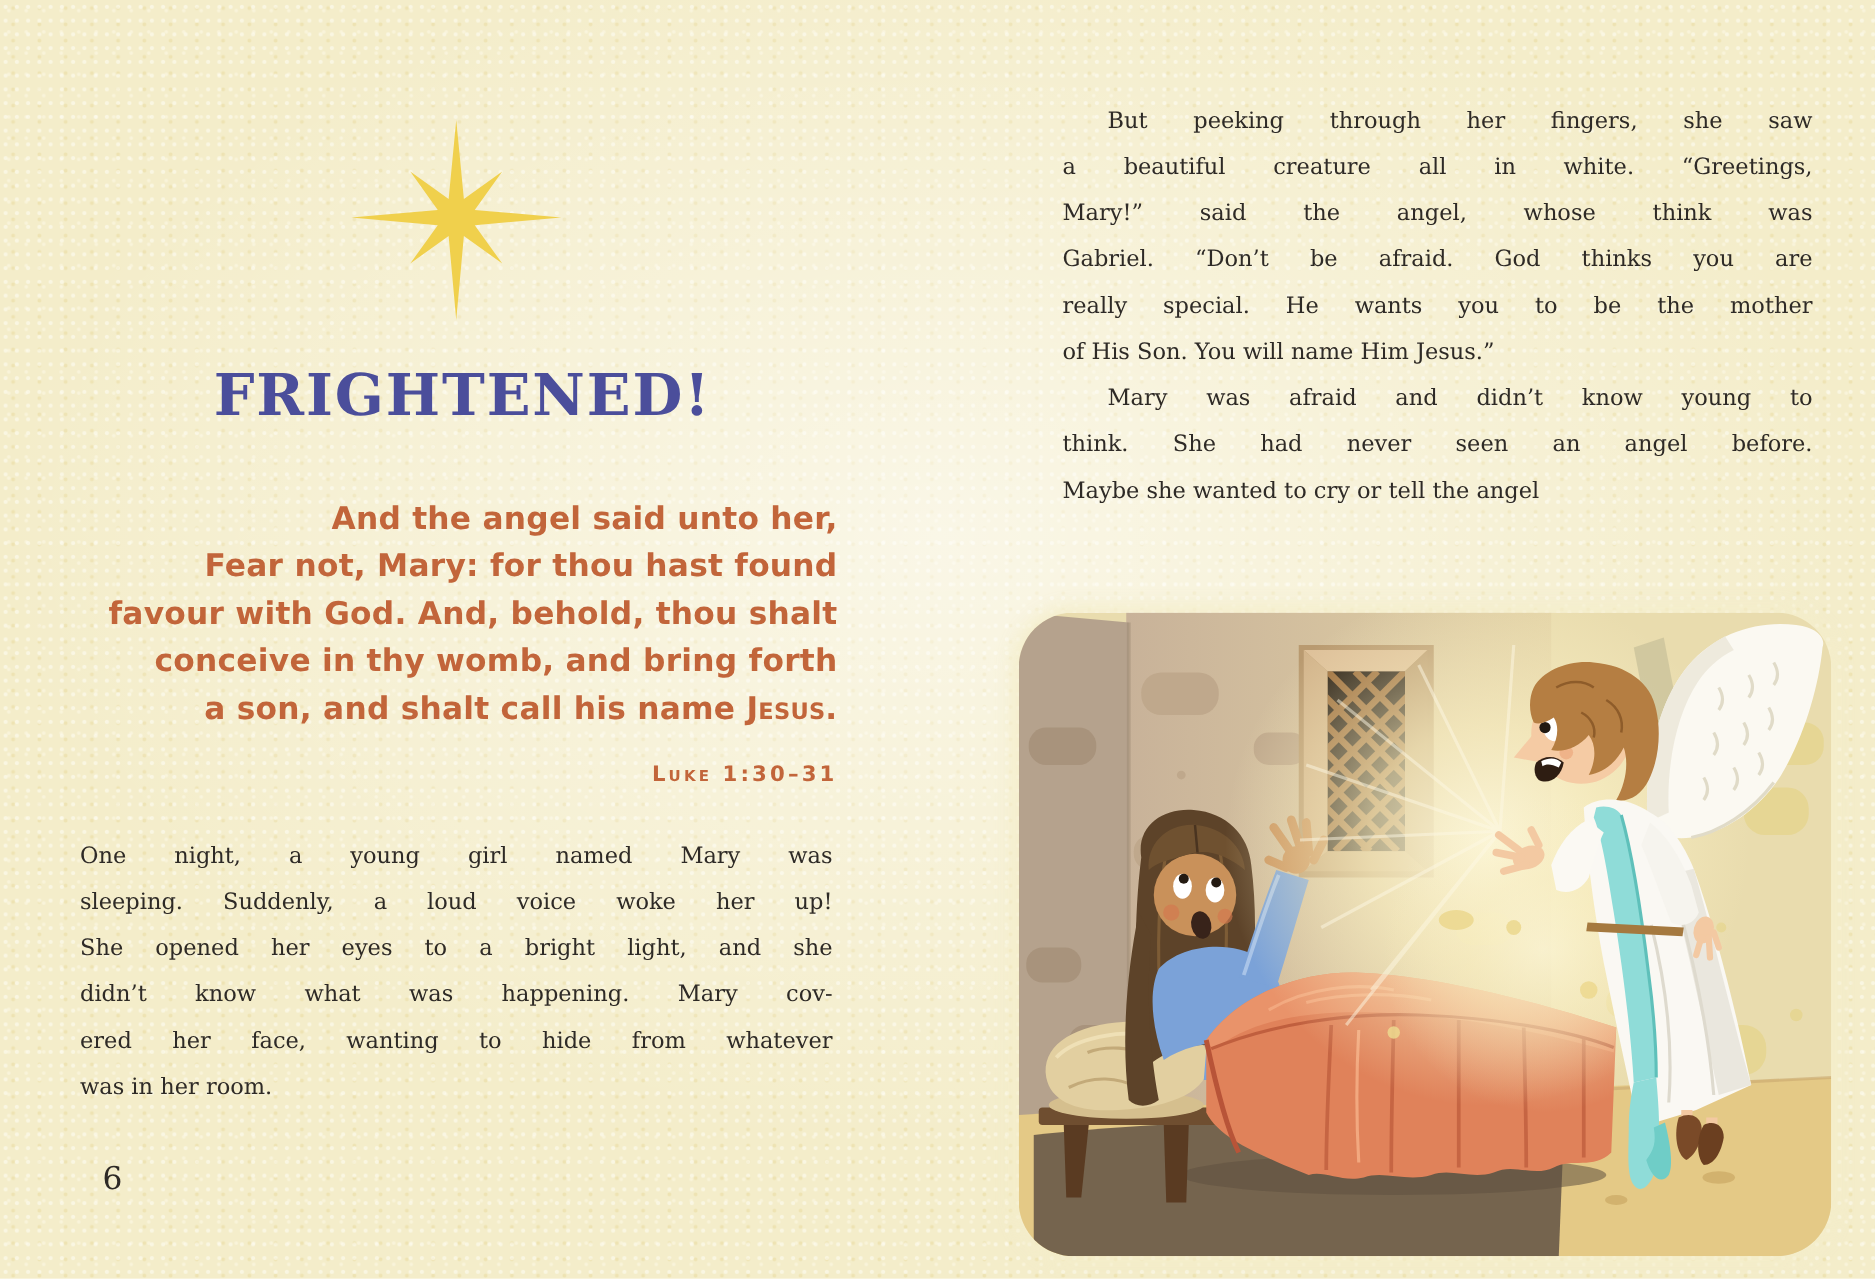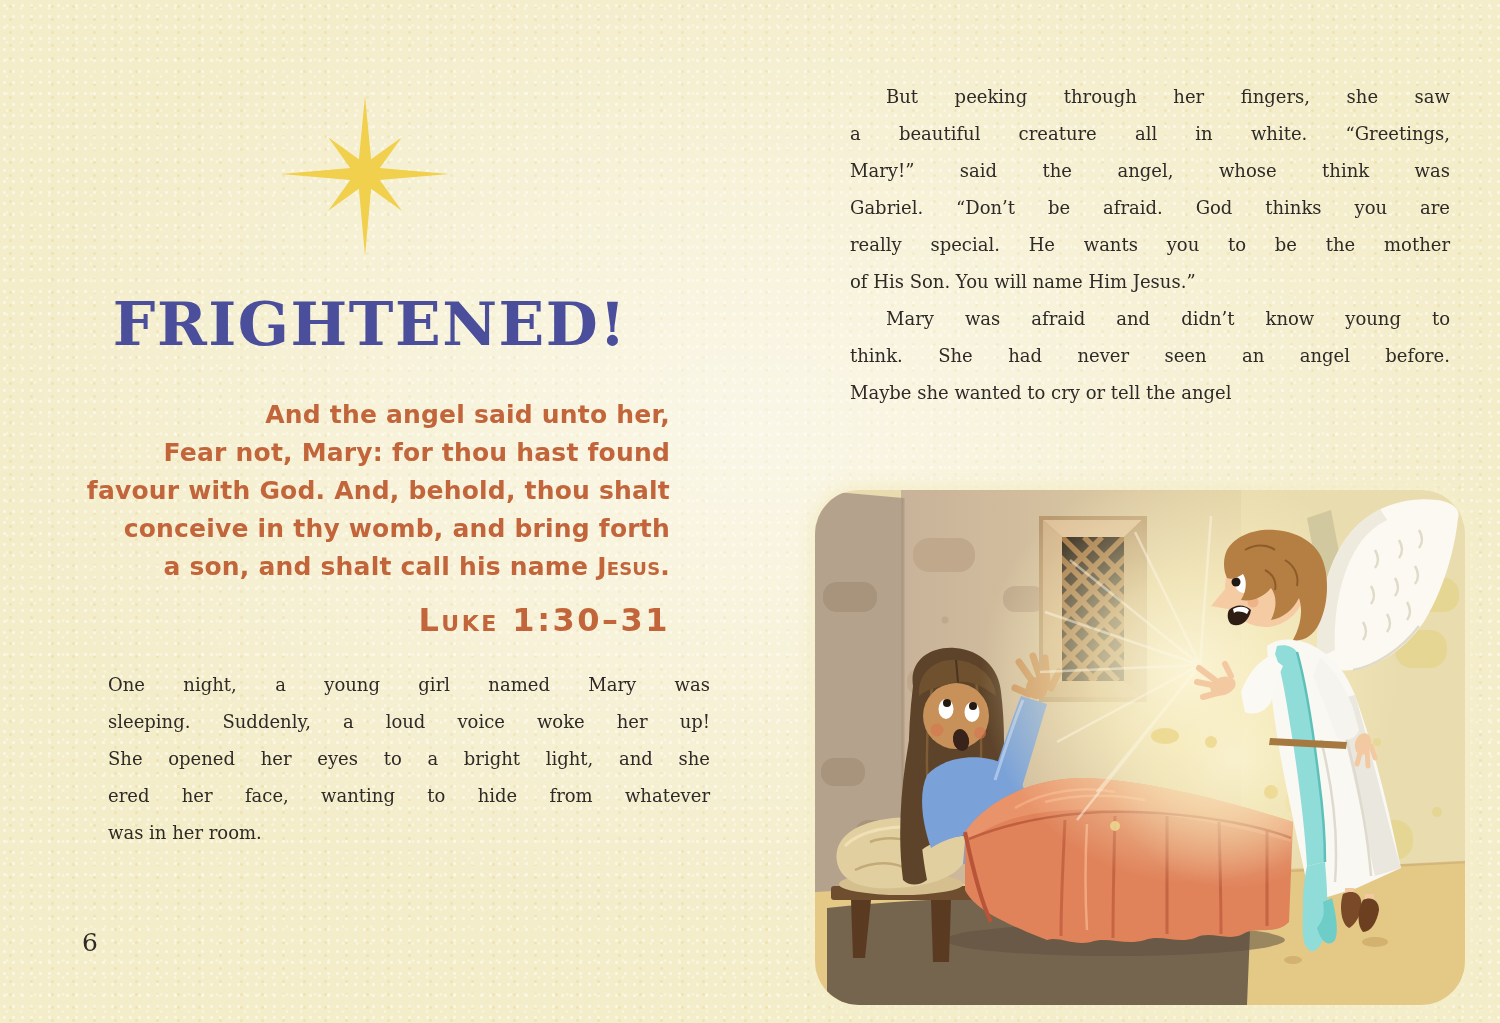--- a/index.html
+++ b/index.html
@@ -14,39 +14,39 @@
       radial-gradient(1100px 720px at 50% 42%, rgba(255,255,255,.55), rgba(255,255,255,0) 68%),
       radial-gradient(circle, rgba(255,255,250,.5) 0 1.2px, rgba(255,255,250,0) 2px),
       radial-gradient(circle, rgba(255,252,238,.45) 0 1px, rgba(255,252,238,0) 1.8px),
       radial-gradient(circle, rgba(232,217,156,.5) 0 1.1px, rgba(232,217,156,0) 1.9px);
     background-size:auto, 9px 11px, 14px 17px, 21px 13px;
   }
   .abs{position:absolute;}
   
   .title{
     left:0;top:289px;width:740px;text-align:center;
-    font-size:60px;font-weight:700;letter-spacing:1.5px;
+    font-size:46px;font-weight:700;letter-spacing:1.5px;
     color:#4b4e9b;
   }
   .verse{
     left:70px;top:396px;width:600px;text-align:right;
     font-family:"DejaVu Sans","Liberation Sans",sans-serif;
     font-weight:700;font-size:25px;line-height:38px;
     color:#c2653a;letter-spacing:.2px;
   }
   .verse .vline{height:38px;}
   .sc{font-variant:small-caps;}
   .verse-ref{
-    margin-top:15px;font-size:32px;letter-spacing:2.5px;
+    margin-top:15px;font-size:17px;letter-spacing:2.5px;
     font-variant:small-caps;
   }
   .bodytext{
     font-size:18px;line-height:37px;color:#2e2a26;
   }
-  .body-left{left:64px;top:666px;width:602px;margin-left:44px;}
+  .body-left{left:64px;top:666px;width:602px;}
   .body-right{left:850px;top:78px;width:600px;}
   .bline{height:37px;text-align:justify;text-align-last:justify;}
   .bline.last{text-align-last:left;}
   .bline.ind{text-indent:36px;}
   .pagenum{left:82px;top:928px;font-size:25px;color:#2e2a26;}
   
   .illo{
     left:815px;top:490px;width:650px;height:515px;
     border-radius:44px;overflow:hidden;
     box-shadow:0 0 14px 6px rgba(244,237,202,.9);
@@ -72,20 +72,21 @@
       <div class="vline">favour with God. And, behold, thou shalt</div>
       <div class="vline">conceive in thy womb, and bring forth</div>
       <div class="vline"><span>a son, and shalt call his name </span><span class="sc">Jesus.</span></div>
       <div class="verse-ref">Luke 1:30–31</div>
     </div>
 
     <div class="abs bodytext body-left">
       <div class="bline">One night, a young girl named Mary was</div>
       <div class="bline">sleeping. Suddenly, a loud voice woke her up!</div>
       <div class="bline">She opened her eyes to a bright light, and she</div>
+      <div class="bline">didn’t know what was happening. Mary cov-</div>
       <div class="bline">ered her face, wanting to hide from whatever</div>
       <div class="bline last">was in her room.</div>
     </div>
 
     <div class="abs pagenum">6</div>
   </div>
 
   <div class="abs" style="left:740px;top:0;width:760px;height:1023px;"></div>
 
   <div class="abs bodytext body-right">

